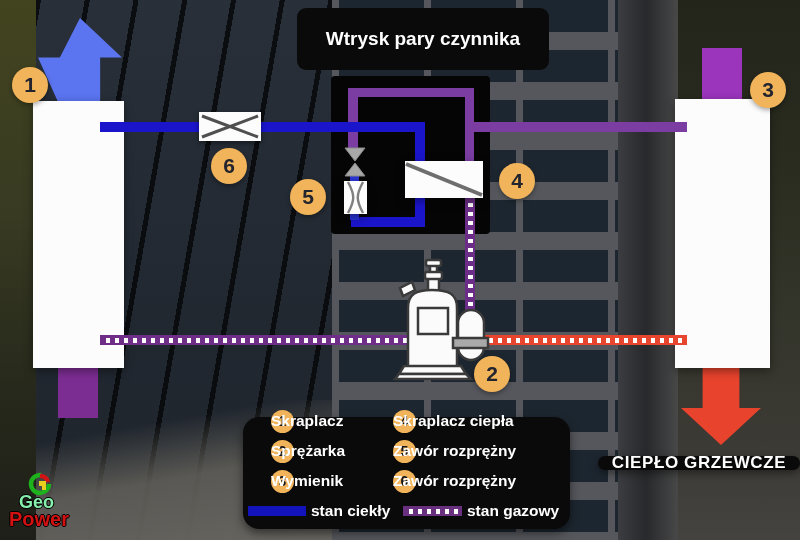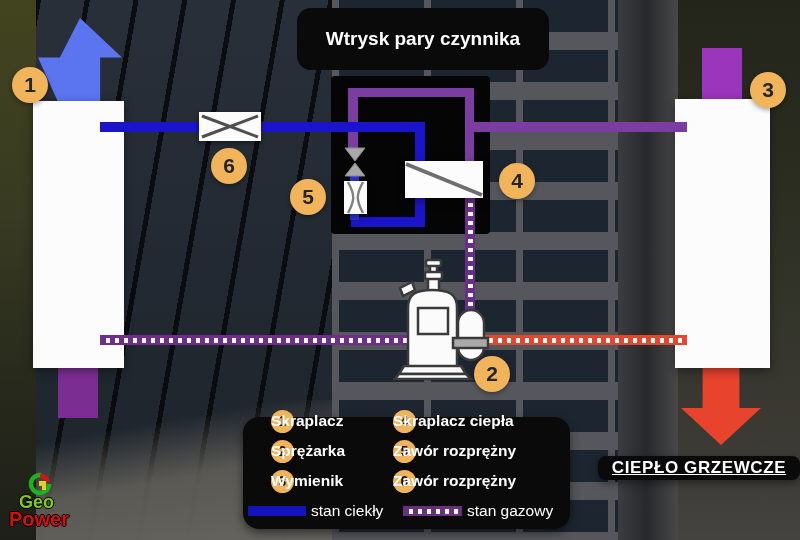--- a/index.html
+++ b/index.html
@@ -38,21 +38,21 @@
   .dashV{background-image:repeating-linear-gradient(0deg,transparent 0 5px,#fff 5px 9px);
     background-size:5px 100%;background-repeat:no-repeat;background-position:center 1px;}
   .pipe{box-shadow:none;}
   .badge{width:36px;height:36px;border-radius:50%;background:#f2b45a;color:#22242e;
     font-weight:700;font-size:21px;display:flex;align-items:center;justify-content:center;
     box-shadow:0 2px 5px rgba(0,0,0,.35);}
   .sbadge{position:relative;flex:none;width:23px;height:23px;border-radius:50%;background:#f2b45a;
     color:#14161e;font-weight:700;font-size:14px;display:flex;align-items:center;justify-content:center;}
   .legrow{display:flex;align-items:center;gap:9px;color:#fff;font-weight:700;font-size:15.5px;}
   .legrow span{position:relative;white-space:nowrap;}
-  .statetxt{color:#fff;font-weight:400;font-size:15.5px;white-space:nowrap;}
+  .statetxt{color:#fff;font-weight:700;font-size:15.5px;white-space:nowrap;}
 </style>
 </head>
 <body>
 
 <div id="stage">
 
   <div class="bg-building"></div>
   <div class="bg-pavement"></div>
   <div class="bg-ac"></div>
   <div class="bg-divider"></div>
@@ -148,27 +148,27 @@
     </g>
   </svg>
 
   <div class="badge" style="left:12px;top:67px;">1</div>
   <div class="badge" style="left:474px;top:356px;">2</div>
   <div class="badge" style="left:750px;top:72px;">3</div>
   <div class="badge" style="left:499px;top:163px;">4</div>
   <div class="badge" style="left:290px;top:179px;">5</div>
   <div class="badge" style="left:211px;top:148px;">6</div>
 
-  <div class="blackbox" style="left:297px;top:8px;width:252px;height:62px;border-radius:14px;
+  <div class="blackbox" style="left:297px;top:8px;width:252px;height:62px;border-radius:9px;
               display:flex;flex-direction:column;align-items:center;justify-content:center;
               font-size:19px;line-height:1.45;">
     <span style="position:relative;">Wtrysk pary czynnika</span>
   </div>
 
-  <div class="blackbox pill" style="left:598px;top:456px;width:202px;height:24px;text-decoration:underline;">CIEPŁO GRZEWCZE</div>
+  <div class="blackbox pill" style="left:598px;top:456px;width:202px;height:14px;">CIEPŁO GRZEWCZE</div>
 
   <div class="blackbox" style="left:243px;top:417px;width:327px;height:112px;border-radius:16px;box-shadow:0 4px 10px rgba(0,0,0,.5);">
     <div class="legrow" style="left:28px;top:4px;">
       <span class="sbadge">1</span>
       <span>Skraplacz</span>
     </div>
     <div class="legrow" style="left:28px;top:34px;">
       <span class="sbadge">2</span>
       <span>Sprężarka</span>
     </div>
@@ -194,18 +194,18 @@
     <div class="statetxt" style="left:224px;top:85px;">stan gazowy</div>
   </div>
 
   <svg style="left:27px;top:470px;" width="28" height="28" viewBox="0 0 28 28">
     <path d="M22,14 A9,9 0 1 1 14,5" fill="none" stroke="#1db31d" stroke-width="4.5"></path>
     <path d="M13,6 A8,8 0 0 1 21,12" fill="none" stroke="#d41414" stroke-width="4.5"></path>
     <rect x="12" y="11" width="6" height="5" fill="#e8d javax"></rect>
     <rect x="12" y="11" width="7" height="5" fill="#e8cf1e"></rect>
     <rect x="15" y="16" width="4" height="4" fill="#e8cf1e"></rect>
   </svg>
-  <div style="left:19px;top:492px;color:#84cc16;font-weight:700;font-size:18px;
+  <div style="left:19px;top:492px;color:#86efac;font-weight:700;font-size:18px;
               text-shadow:-1px 0 #000,1px 0 #000,0 -1px #000,0 1px #000;">Geo</div>
   <div style="left:9px;top:508px;color:#d41111;font-weight:700;font-size:20px;
               text-shadow:-1px 0 #000,1px 0 #000,0 -1px #000,0 1px #000;">Power</div>
 
 </div>
 
 </body></html>

